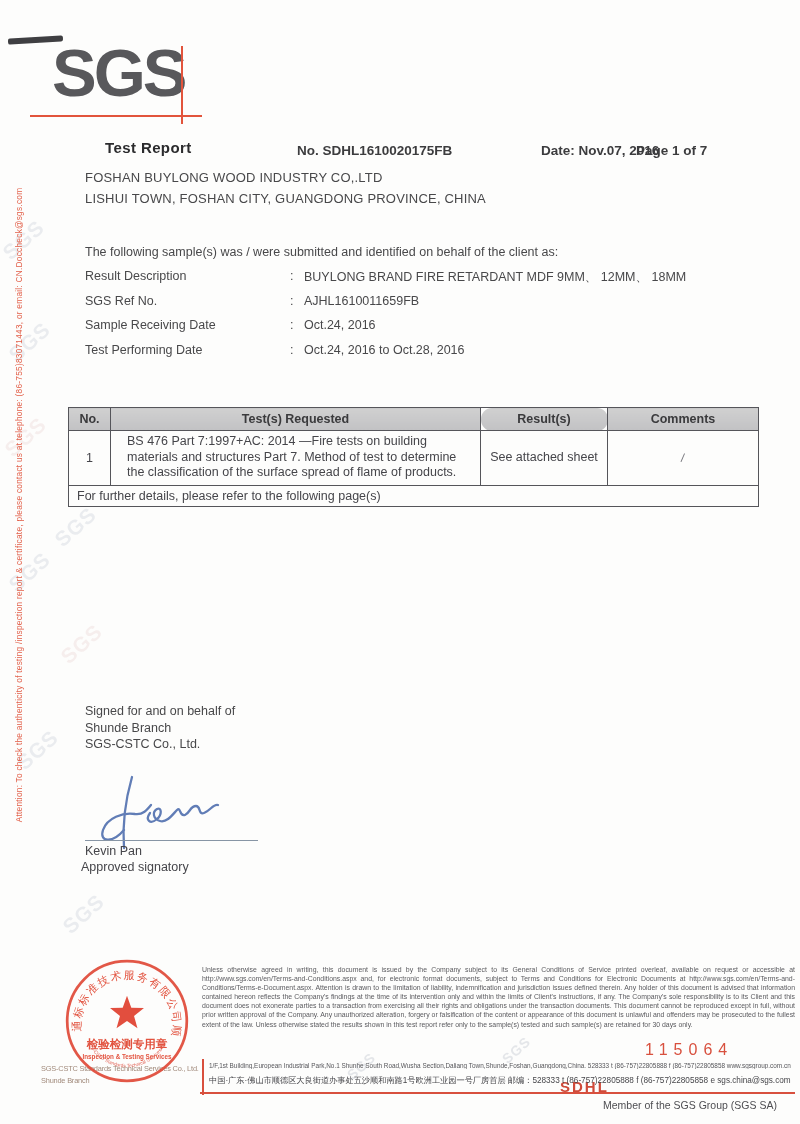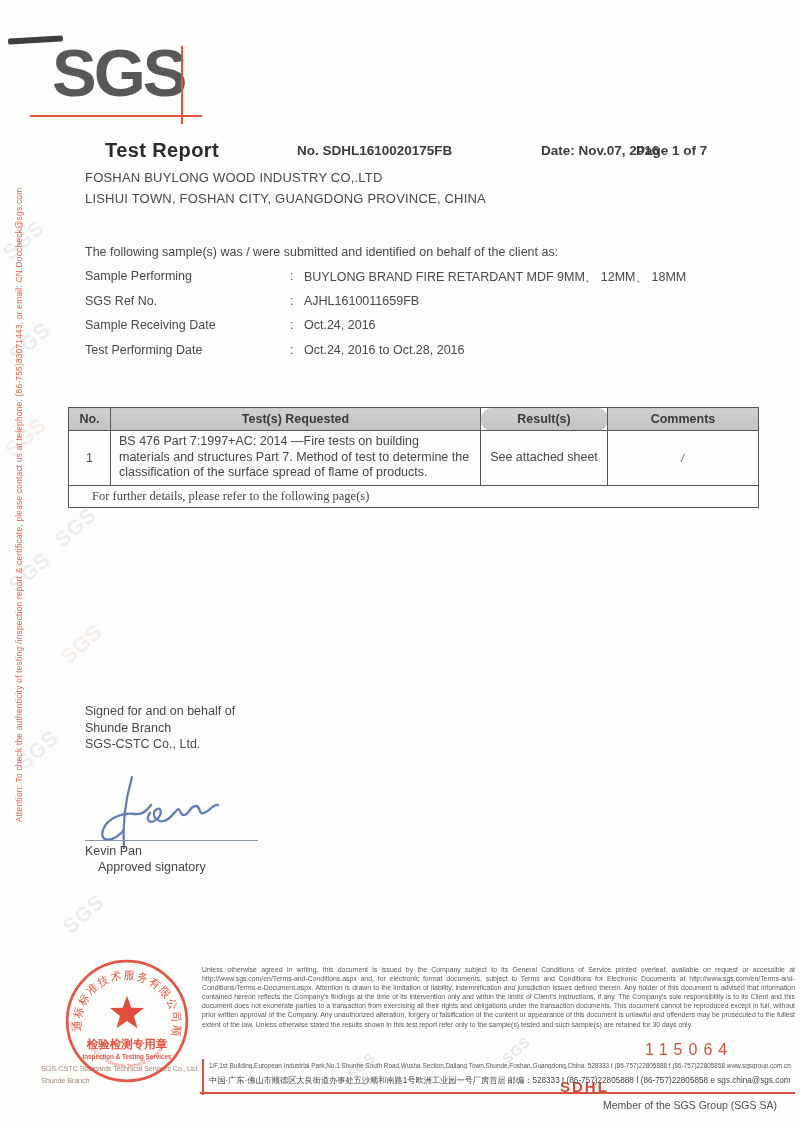--- a/index.html
+++ b/index.html
@@ -20,50 +20,50 @@
   .side-note {
     position:absolute; left:-331px; top:499px; width:702px; height:12px;
     transform:rotate(-90deg); transform-origin:center;
     font-size:8.3px; letter-spacing:.25px; color:#e2604a; white-space:nowrap; text-align:center;
   }
   
   .logo-text { position:absolute; left:52px; top:34px; font-size:67px; font-weight:bold; letter-spacing:-3px; color:#58585b; font-family:"Liberation Sans", sans-serif; }
   .logo-vline { position:absolute; left:181px; top:46px; width:2px; height:78px; background:#e2543c; }
   .logo-hline { position:absolute; left:30px; top:115px; width:172px; height:2px; background:#e2543c; }
   
-  .report-title { position:absolute; left:105px; top:139px; font-size:20px; font-weight:bold; color:#2b2b2d; letter-spacing:.4px; }
+  .report-title { position:absolute; left:105px; top:139px; font-size:15px; font-weight:bold; color:#2b2b2d; letter-spacing:.4px; }
   .report-no   { position:absolute; left:297px; top:143px; font-size:13.5px; font-weight:bold; color:#3c3c3e; }
   .report-date { position:absolute; left:497px; top:143px; font-size:13.5px; font-weight:bold; color:#3c3c3e;margin-left:44px; }
   .report-page { position:absolute; left:636px; top:143px; font-size:13.5px; font-weight:bold; color:#3c3c3e; }
   
   .client { position:absolute; left:85px; top:167px; font-size:13px; line-height:21px; color:#48484a; letter-spacing:.2px; }
   
   .intro { position:absolute; left:85px; top:245px; font-size:12.5px; color:#48484a; }
   .details { position:absolute; left:85px; top:269px; width:660px; }
   .detail-row { display:flex; height:24.5px; align-items:flex-start; font-size:12.5px; color:#48484a; }
   .detail-label { width:205px; }
   .detail-colon { width:14px; }
   
   .summary-title { position:absolute; left:0; top:379px; width:800px; text-align:center; font-size:13.5px; font-weight:bold; text-decoration:underline; color:#38383a; letter-spacing:.2px; }
   .summary-table { position:absolute; left:68px; top:407px; width:690px; border-collapse:collapse; table-layout:fixed; }
   .summary-table th, .summary-table td { border:1.3px solid #55555a; font-size:12.5px; color:#45454a; }
   .summary-table th { background:linear-gradient(#d0d0d0,#c2c2c4); height:23px; font-weight:bold; color:#3a3a3c; }
   .col-no{ width:42px; } .col-test{ width:370px; } .col-result{ width:127px;border-radius:11px; } .col-comments{ width:151px; }
   .cell-no { text-align:center; vertical-align:middle; }
-  .cell-test { padding:3px 8px 4px 8px; line-height:15.5px; font-size:12px; }
+  .cell-test { padding:3px 8px 4px 16px; line-height:15.5px; font-size:12px; }
   .cell-result { text-align:center; vertical-align:middle; padding:0 8px; line-height:17px; font-size:12px; }
   .cell-comments { text-align:center; vertical-align:middle; color:#6a6a70; }
   .tick { display:inline-block; transform:rotate(8deg); color:#77777d; font-size:12px; }
-  .cell-footnote { padding:3px 23px; font-size:12px; height:21px;font-family:Liberation Serif, serif; }
+  .cell-footnote { padding:3px 8px; font-size:12px; height:21px; }
   
   .sig-block { position:absolute; left:85px; top:703px; font-size:12.5px; line-height:16.5px; color:#48484a; }
   .sig-svg { position:absolute; left:86px; top:772px; }
   .sig-line { position:absolute; left:85px; top:840px; width:173px; border-top:1.5px solid #8795a5; }
   .sig-name { position:absolute; left:85px; top:844px; font-size:12.5px; color:#45454a; }
-  .sig-role { position:absolute; left:98px; top:860px; font-size:12.5px; color:#45454a; }
+  .sig-role { position:absolute; left:81px; top:860px; font-size:12.5px; color:#45454a; }
   
   .legal { position:absolute; left:202px; top:965px; width:593px; font-size:6.9px; line-height:9.1px; text-align:justify; color:#5a5a5e; }
   .code-prefix { position:absolute; left:560px; top:1042px; font-size:15px; font-weight:bold; letter-spacing:2px; color:#cf4a39;margin-top:36px; }
   .code-number { position:absolute; left:645px; top:1041px; font-size:16px; letter-spacing:6px; color:#d8503e; }
   .addr-vline { position:absolute; left:202px; top:1059px; width:2px; height:36px; background:#d8503e; }
   .addr-en { position:absolute; left:209px; top:1062px; width:586px; font-size:6.4px; color:#56565a; white-space:nowrap; overflow:hidden; }
   .addr-cn { position:absolute; left:209px; top:1075px; width:586px; font-size:8.2px; color:#46464a; white-space:nowrap; overflow:hidden; }
   .footer-hline { position:absolute; left:200px; top:1092px; width:595px; height:1.6px; background:#d8503e; }
   .member { position:absolute; left:563px; top:1099px; font-size:10.5px; font-weight:500; color:#4e4e52;margin-left:40px; }
   .co-line1 { position:absolute; left:41px; top:1064px; font-size:7.4px; color:#a18a7b; letter-spacing:-.2px; }
@@ -99,21 +99,21 @@
   <div class="report-page">Page 1 of  7</div>
 
   <div class="client">
     <div>FOSHAN BUYLONG WOOD INDUSTRY CO,.LTD</div>
     <div>LISHUI TOWN, FOSHAN CITY, GUANGDONG PROVINCE, CHINA</div>
   </div>
 
   <div class="intro">The following sample(s) was / were submitted and identified on behalf of the client as:</div>
   <div class="details">
     <div class="detail-row">
-      <span class="detail-label">Sample Performing</span>
+      <span class="detail-label">Result Description</span>
       <span class="detail-colon">:</span>
       <span class="detail-value">BUYLONG BRAND FIRE RETARDANT MDF 9MM、 12MM、 18MM</span>
     </div>
     <div class="detail-row">
       <span class="detail-label">SGS Ref No.</span>
       <span class="detail-colon">:</span>
       <span class="detail-value">AJHL1610011659FB</span>
     </div>
     <div class="detail-row">
       <span class="detail-label">Sample Receiving Date</span>

